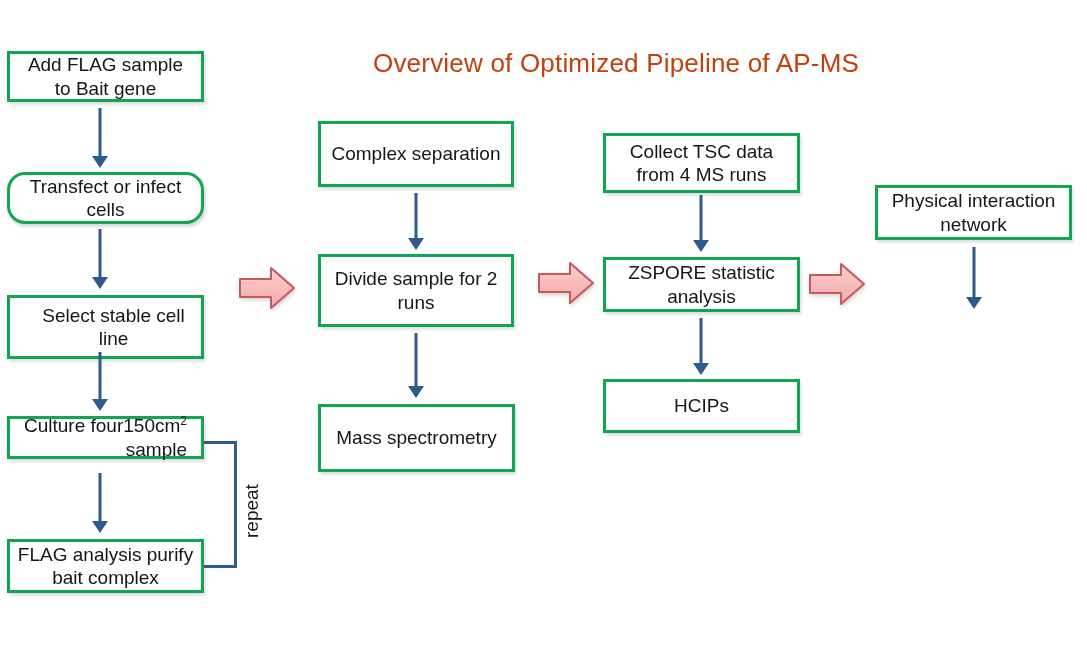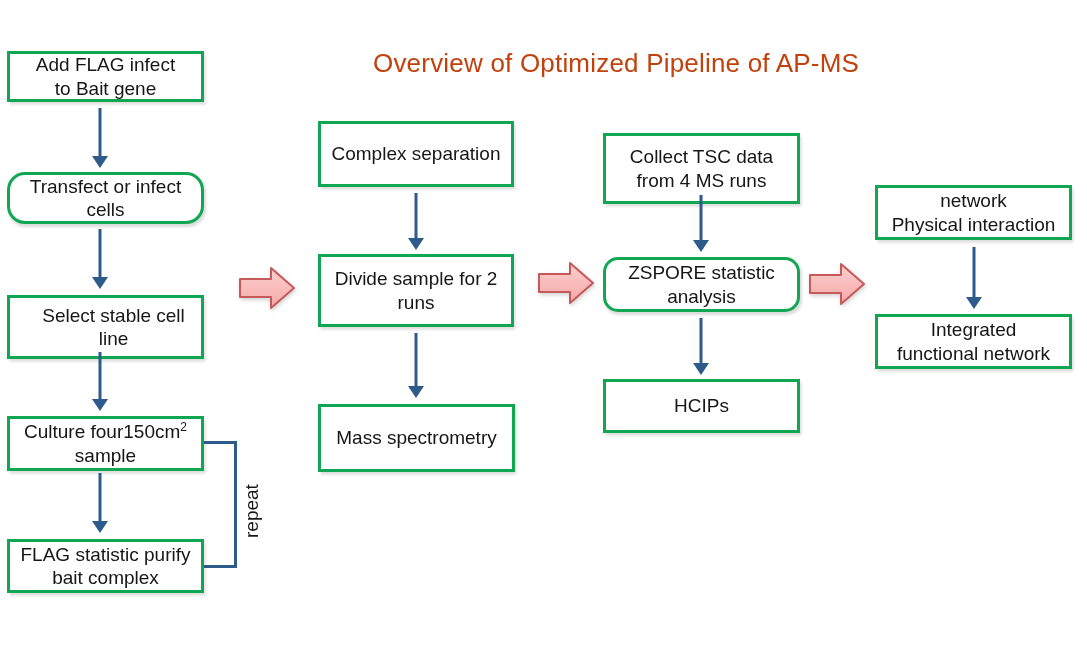--- a/index.html
+++ b/index.html
@@ -91,21 +91,21 @@
 </style>
 </head>
 <body>
 
 <div id="canvas">
 
   <div class="title">Overview of Optimized Pipeline of AP-MS</div>
 
   <div class="box" style="left:7px; top:51px; width:197px; height:51px;">
     <div>
-      <span class="bl">Add FLAG infect</span>
+      <span class="bl">Add FLAG sample</span>
       <span class="bl">to Bait gene</span>
     </div>
   </div>
 
   <div class="varrow" style="left:92px; top:108px; height:60px;"></div>
 
   <div class="box" style="left:7px; top:172px; width:197px; height:52px;border-radius:18px;">
     <div>
       <span class="bl">Transfect or infect</span>
       <span class="bl">cells</span>
@@ -116,32 +116,32 @@
 
   <div class="box" style="left:7px; top:295px; width:197px; height:64px;padding-left:16px;">
     <div>
       <span class="bl">Select stable cell</span>
       <span class="bl">line</span>
     </div>
   </div>
 
   <div class="varrow" style="left:92px; top:352px; height:59px;"></div>
 
-  <div class="box" style="left:7px; top:416px; width:197px; height:55px;">
+  <div class="box" style="left:7px; top:416px; width:197px; height:43px;text-align:right;">
     <div>
       <span class="bl"><span>Culture four150cm</span><sup>2</sup></span>
       <span class="bl">sample</span>
     </div>
   </div>
 
   <div class="varrow" style="left:92px; top:473px; height:60px;"></div>
 
   <div class="box" style="left:7px; top:539px; width:197px; height:54px;">
     <div>
-      <span class="bl">FLAG statistic purify</span>
+      <span class="bl">FLAG analysis purify</span>
       <span class="bl">bait complex</span>
     </div>
   </div>
 
   <div class="repeat-bracket"></div>
   <div class="repeat-label">repeat</div>
 
   <div class="block-arrow" style="left:239px; top:266px;">
     <svg width="57" height="44" viewBox="0 0 57 44">
       <defs>
@@ -176,30 +176,30 @@
       <span class="bl">Mass spectrometry</span>
     </div>
   </div>
 
   <div class="block-arrow" style="left:538px; top:261px;">
     <svg width="57" height="44" viewBox="0 0 57 44">
       <path d="M1 13 H32 V2 L55 22 L32 42 V31 H1 Z" fill="url(#pg)" stroke="#c5595b" stroke-width="2" stroke-linejoin="round"></path>
     </svg>
   </div>
 
-  <div class="box" style="left:603px; top:133px; width:197px; height:71px;">
+  <div class="box" style="left:603px; top:133px; width:197px; height:60px;">
     <div>
       <span class="bl">Collect TSC data</span>
       <span class="bl">from 4 MS runs</span>
     </div>
   </div>
 
   <div class="varrow" style="left:693px; top:195px; height:57px;"></div>
 
-  <div class="box" style="left:603px; top:257px; width:197px; height:55px;border-radius:15px;">
+  <div class="box" style="left:603px; top:257px; width:197px; height:55px;">
     <div>
       <span class="bl">ZSPORE statistic</span>
       <span class="bl">analysis</span>
     </div>
   </div>
 
   <div class="varrow" style="left:693px; top:318px; height:57px;"></div>
 
   <div class="box" style="left:603px; top:379px; width:197px; height:54px;">
     <div>
@@ -208,27 +208,21 @@
   </div>
 
   <div class="block-arrow" style="left:809px; top:262px;">
     <svg width="57" height="44" viewBox="0 0 57 44">
       <path d="M1 13 H32 V2 L55 22 L32 42 V31 H1 Z" fill="url(#pg)" stroke="#c5595b" stroke-width="2" stroke-linejoin="round"></path>
     </svg>
   </div>
 
   <div class="box" style="left:875px; top:185px; width:197px; height:55px;">
     <div>
+      <span class="bl">Physical interaction</span>
       <span class="bl">network</span>
-      <span class="bl">Physical interaction</span>
     </div>
   </div>
 
   <div class="varrow" style="left:966px; top:247px; height:62px;"></div>
 
-  <div class="box" style="left:875px; top:314px; width:197px; height:55px;">
-    <div>
-      <span class="bl">Integrated</span>
-      <span class="bl">functional network</span>
-    </div>
-  </div>
 
 </div>
 
 </body></html>

